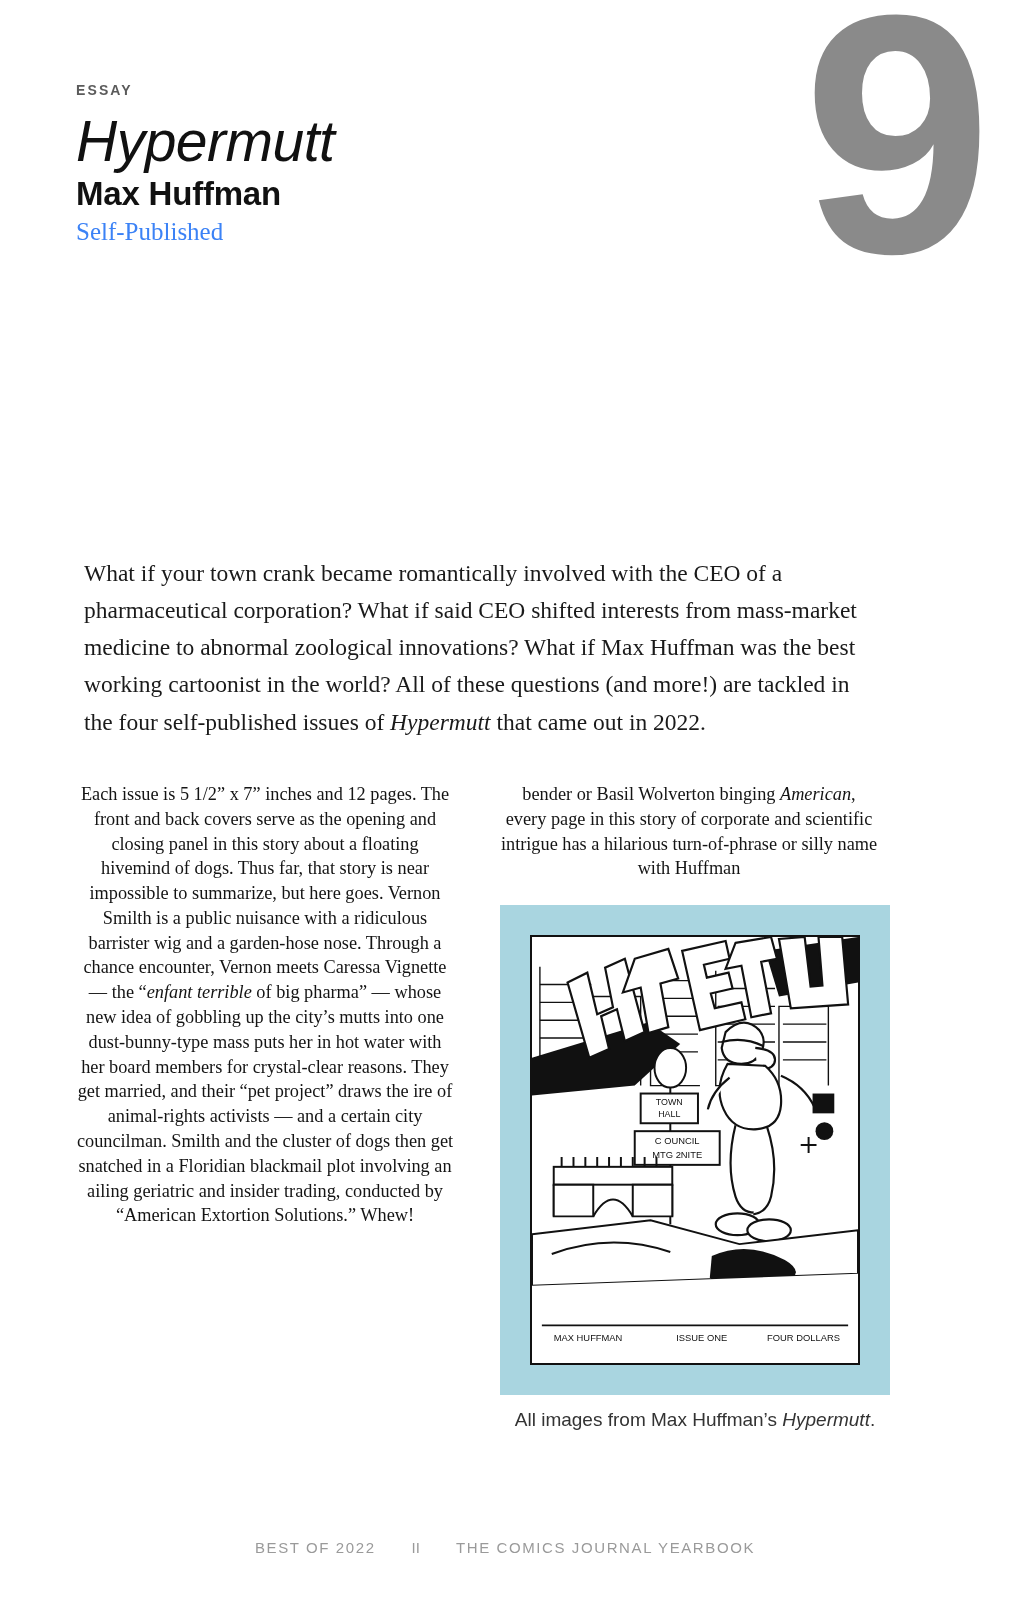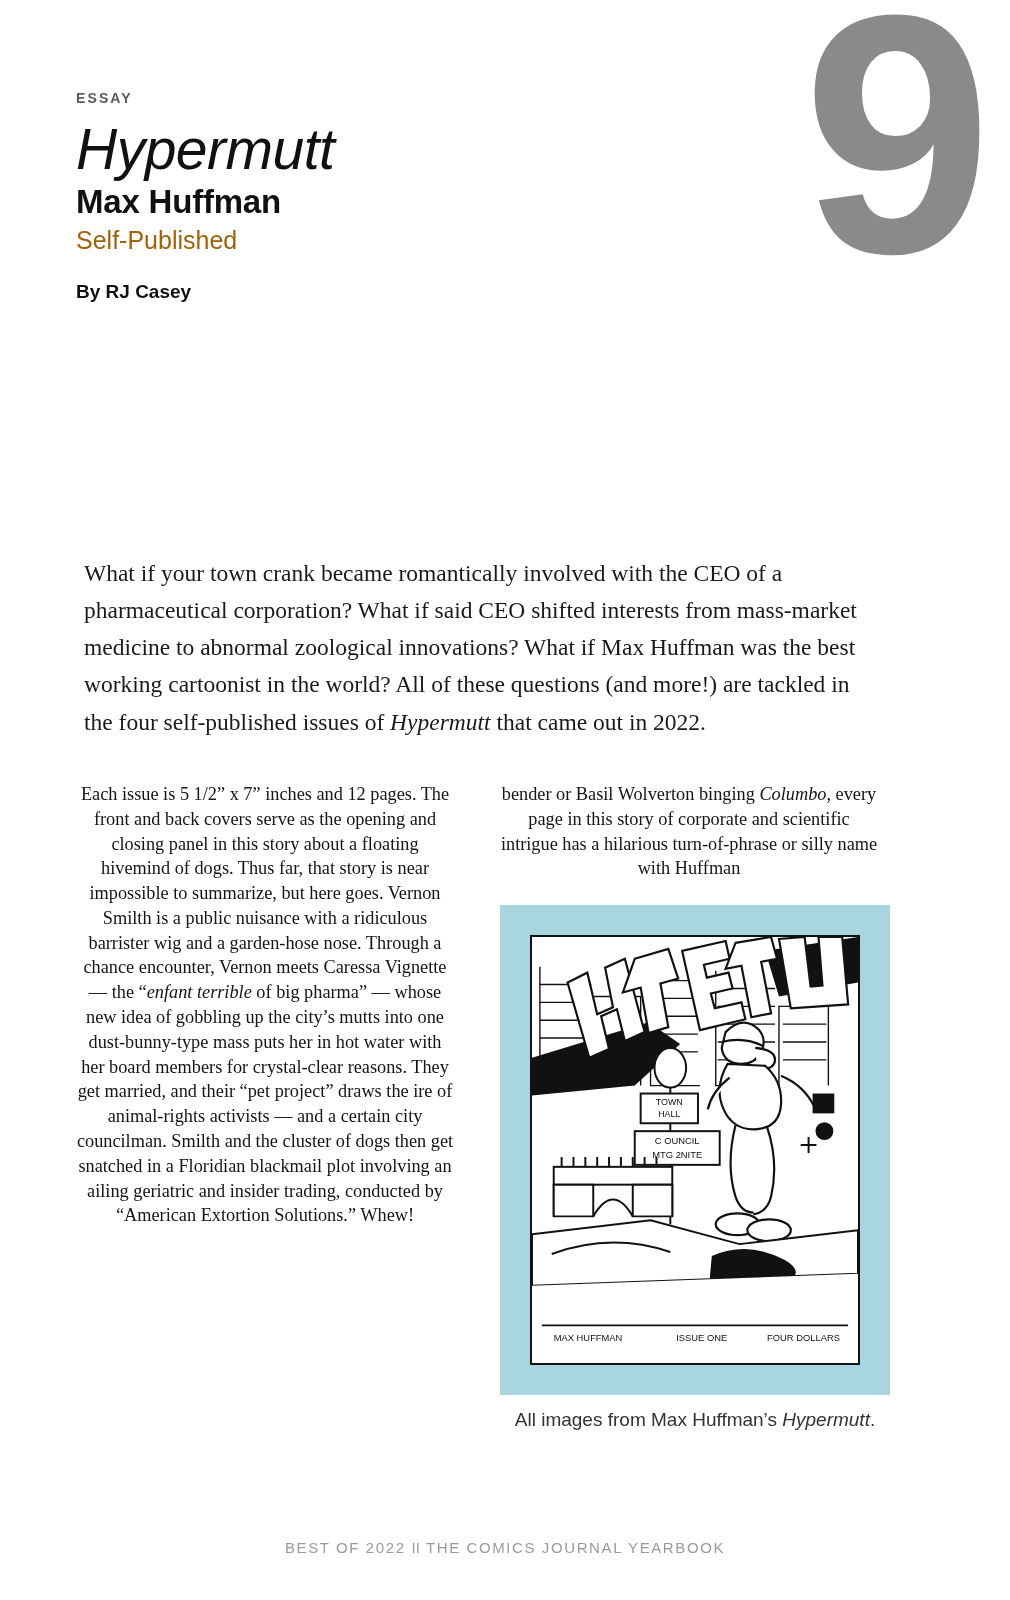--- a/index.html
+++ b/index.html
@@ -33,21 +33,21 @@
     left: 76px;
     top: 78px;
     width: 640px;
   }
   .kicker {
     font-family: "Liberation Sans", sans-serif;
     font-size: 14px;
     font-weight: 700;
     letter-spacing: 2.1px;
     color: #5b5b5b;
-    margin: 12px 0 14px 0;
+    margin: 4px 0 14px 0;
   }
   .title {
     font-family: "Liberation Sans", sans-serif;
     font-style: italic;
     font-weight: 400;
     font-size: 57px;
     line-height: 1.02;
     color: #111;
     margin: 0 0 6px 0;
     letter-spacing: -0.5px;
@@ -55,25 +55,25 @@
   .author {
     font-family: "Liberation Sans", sans-serif;
     font-weight: 700;
     font-size: 33px;
     line-height: 1.1;
     color: #111;
     margin: 0 0 6px 0;
     letter-spacing: -0.2px;
   }
   .publisher {
-    font-family: Liberation Sans, sans-serif;
+    font-family: Liberation Serif, serif;
     font-weight: 400;
     font-size: 25px;
-    color: #a16207;
-    margin: 0 0 26px 0;
+    color: #3b82f6;
+    margin: 0 0 36px 0;
   }
   .byline {
     font-family: "Liberation Sans", sans-serif;
     font-weight: 700;
     font-size: 19px;
     color: #111;
     margin: 0;
   }
 
   
@@ -149,54 +149,53 @@
 
   
   .footer {
     position: absolute;
     left: 0;
     right: 0;
     bottom: 44px;
     display: flex;
     align-items: center;
     justify-content: center;
-    gap: 6px;
+    gap: 36px;
     font-family: "Liberation Sans", sans-serif;
     font-size: 15px;
     letter-spacing: 1.6px;
     color: #9a9a9a;
   }
   .footer .sep { color: #9a9a9a; letter-spacing: 0; }
 
   
   .cover-svg { display: block; width: 100%; height: 100%; }
 </style>
 </head>
 <body>
 
 <div class="page-mark">9</div>
 
 <div class="header">
   <div class="kicker">ESSAY</div>
   <h1 class="title">Hypermutt</h1>
   <div class="author">Max Huffman</div>
   <div class="publisher">Self-Published</div>
-  <div class="byline">By RJ Casey</div>
 </div>
 
 <div class="lede">
   <span id="lede-text">What if your town crank became romantically involved with the CEO of a pharmaceutical corporation? What if said CEO shifted interests from mass-market medicine to abnormal zoological innovations? What if Max Huffman was the best working cartoonist in the world? All of these questions (and more!) are tackled in the four self-published issues of <em>Hypermutt</em> that came out in 2022.</span>
 </div>
 
 <div class="col-left">
   <p class="body-text">Each issue is 5 1/2” x 7” inches and 12 pages. The front and back covers serve as the opening and closing panel in this story about a floating hivemind of dogs. Thus far, that story is near impossible to summarize, but here goes. Vernon Smilth is a public nuisance with a ridiculous barrister wig and a garden-hose nose. Through a chance encounter, Vernon meets Caressa Vignette — the “<em>enfant terrible</em> of big pharma” — whose new idea of gobbling up the city’s mutts into one dust-bunny-type mass puts her in hot water with her board members for crystal-clear reasons. They get married, and their “pet project” draws the ire of animal-rights activists — and a certain city councilman. Smilth and the cluster of dogs then get snatched in a Floridian blackmail plot involving an ailing geriatric and insider trading, conducted by “American Extortion Solutions.” Whew!</p>
 </div>
 
 <div class="col-right">
-  <p class="body-text">bender or Basil Wolverton binging <em>Columbo</em>, every page in this story of corporate and scientific intrigue has a hilarious turn-of-phrase or silly name with Huffman</p>
+  <p class="body-text">bender or Basil Wolverton binging <em>American</em>, every page in this story of corporate and scientific intrigue has a hilarious turn-of-phrase or silly name with Huffman</p>
 </div>
 
 <figure class="figure" style="margin:0;">
   <div class="fig-frame">
     <div class="fig-inner">
       <svg class="cover-svg" viewBox="0 0 330 430" preserveAspectRatio="none">
 
         <rect x="0" y="0" width="330" height="430" fill="#ffffff"></rect>
 
         <g stroke="#111" stroke-width="1.4" fill="none">

